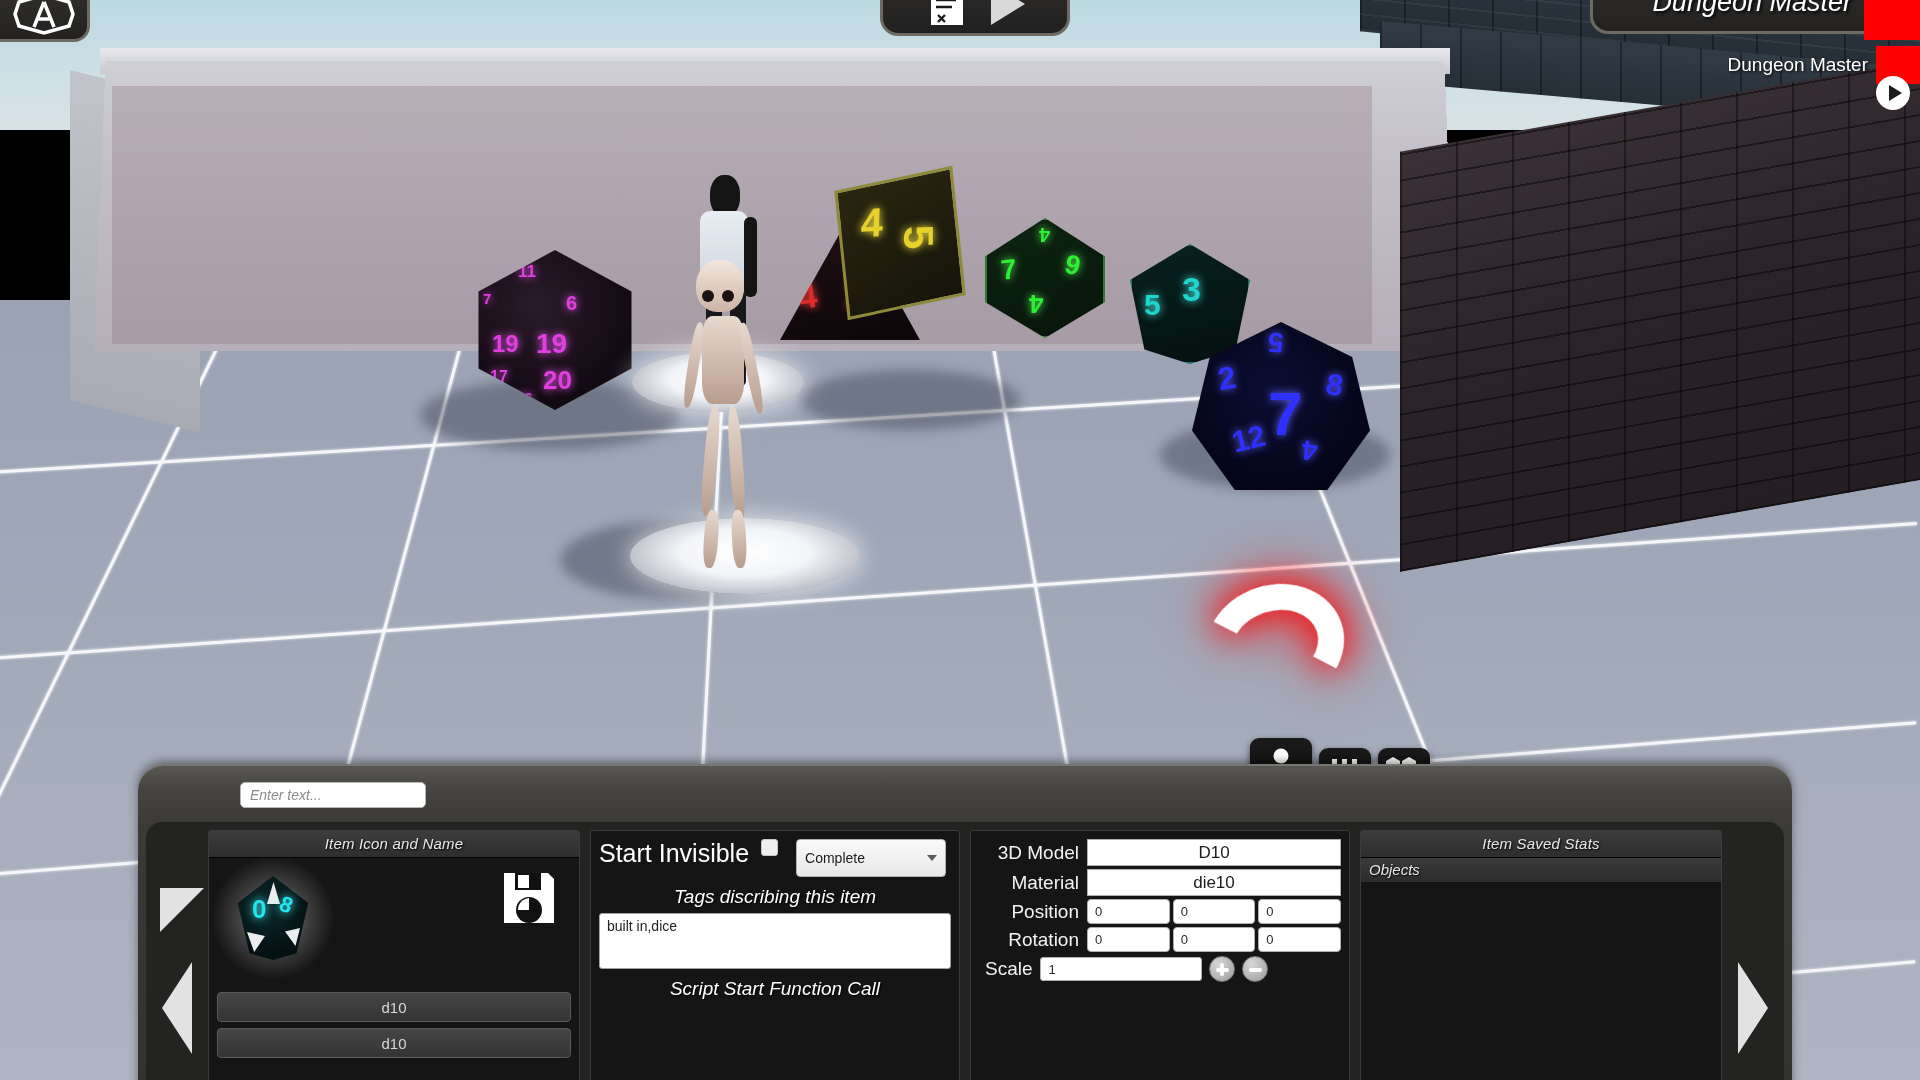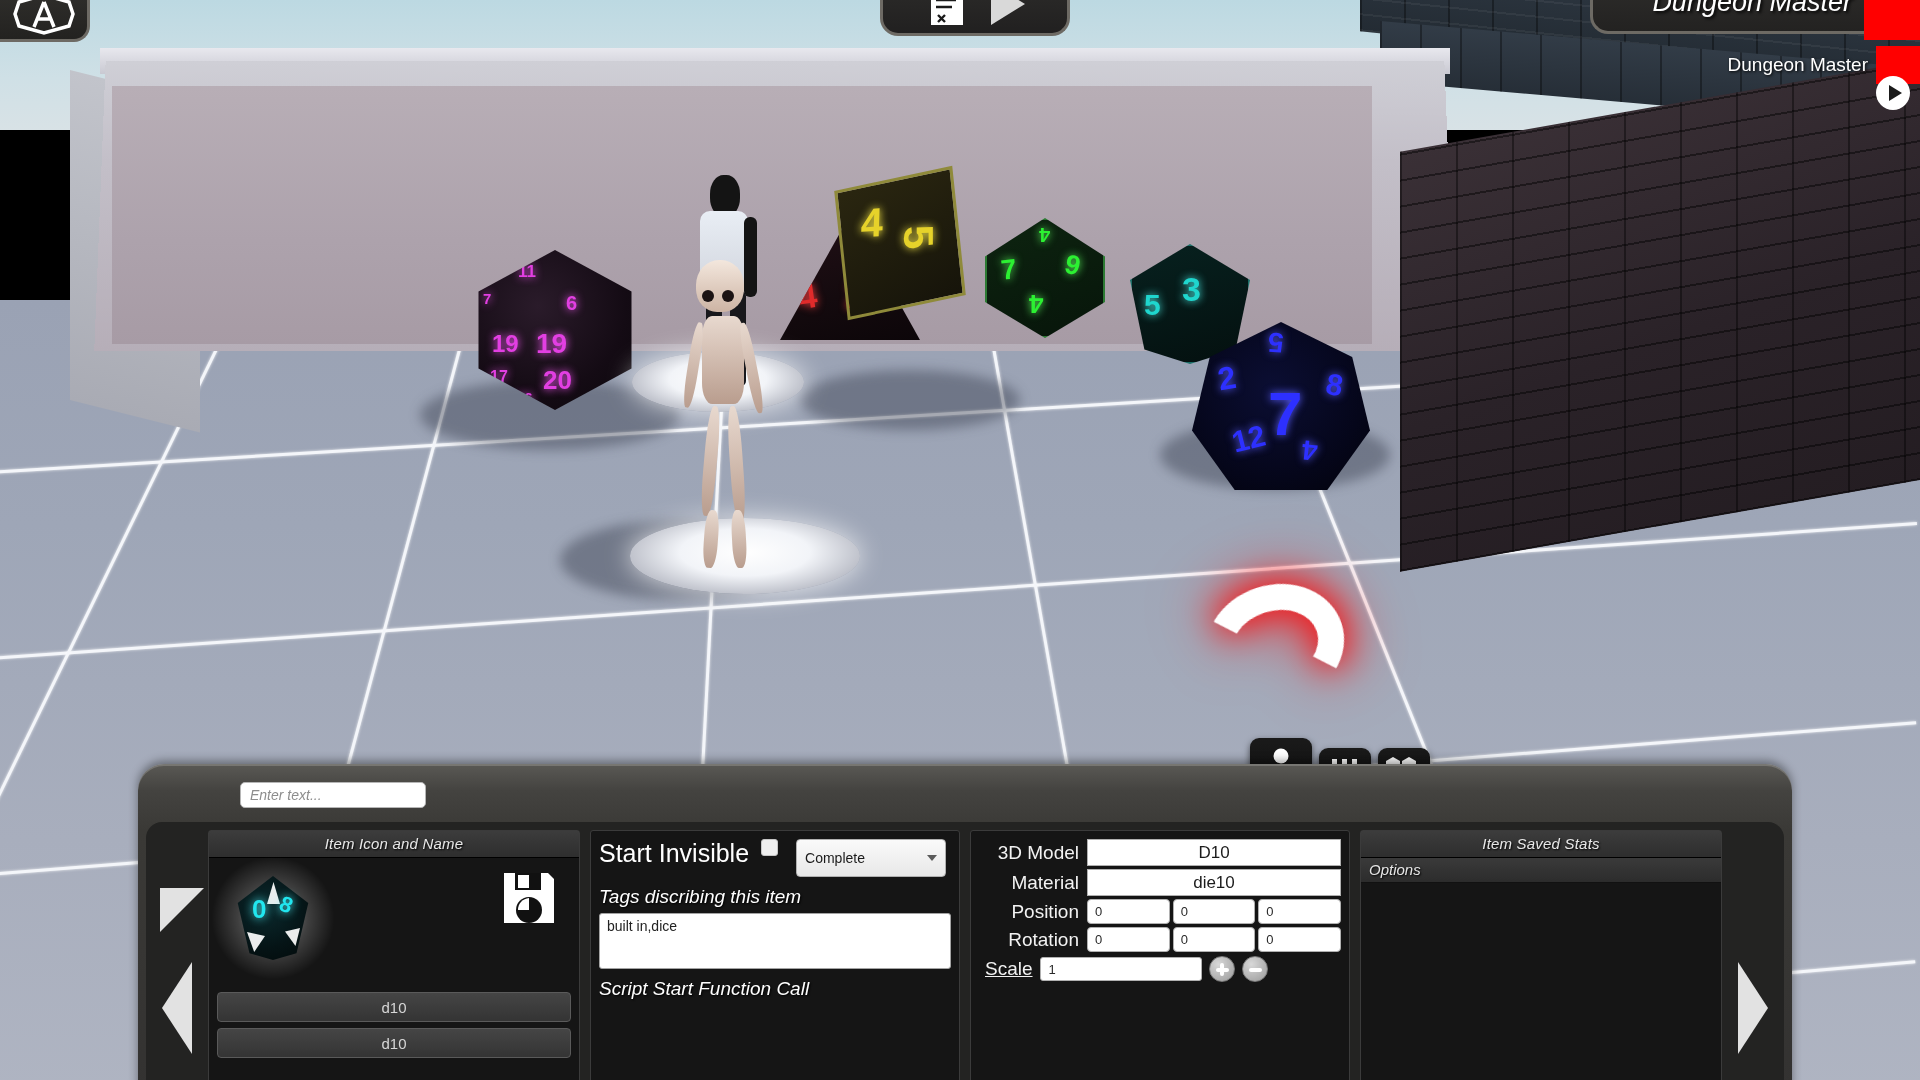--- a/index.html
+++ b/index.html
@@ -306,21 +306,21 @@
     padding: 0 8px; font-size: 14px; color: #1a1a1a;
   }
   .chev { width: 0; height: 0; border-left: 5px solid transparent; border-right: 5px solid transparent; border-top: 6px solid #5a5a5a; }
   .scale-row { justify-content: flex-end; gap: 10px; margin-top: 7px; }
   .scale-lbl { font-size: 18px; color: #f0f0f0; }
   .scale-inp {
     width: 110px; height: 24px; background: #fff; border: 1px solid #b6b6b6; border-radius: 3px;
     display: flex; align-items: center; padding-left: 10px; font-size: 15px; color: #222;
   }
   .sec-title {
-    text-align: left; font-style: italic; font-size: 19px; color: #fff;
+    text-align: center; font-style: italic; font-size: 19px; color: #fff;
     margin-top: 9px; text-shadow: 1px 1px 2px #000;
   }
   .tags-box {
     margin-top: 5px; height: 56px; background: #fff; border: 1px solid #a3a3a3; border-radius: 3px;
     font-size: 14px; color: #222; padding: 4px 7px;
   }
   .script-box {
     margin-top: 5px; height: 26px; background: #fff; border: 1px solid #b6b6b6; border-radius: 3px;
     display: flex; align-items: center; padding-left: 8px;
     font-style: italic; font-size: 14px; color: #9a9a9a;
@@ -334,21 +334,21 @@
     flex: 1; height: 27px; background: #fff; border: 1px solid #b0b0b0;
     display: flex; align-items: center; justify-content: center;
     font-size: 17px; color: #1c1c1c;
   }
   .go-3 { flex: 1; display: flex; gap: 3px; }
   .go-small {
     flex: 1; height: 25px; background: #fff; border: 1px solid #b0b0b0; border-radius: 4px;
     display: flex; align-items: center; padding-left: 7px; font-size: 13px; color: #2a2a2a;
   }
   .scale-go-row { display: flex; align-items: center; gap: 7px; margin-top: 4px; }
-  .scale-go-lbl { font-size: 19px; color: #f2f2f2; padding-left: 6px; text-decoration: underline; }
+  .scale-go-lbl { font-size: 19px; color: #f2f2f2; padding-left: 6px; }
   .scale-go-inp {
     width: 162px; height: 24px; background: #fff; border: 1px solid #b0b0b0; border-radius: 3px;
     display: flex; align-items: center; padding-left: 8px; font-size: 13px; color: #2a2a2a;
   }
   .circ-btn {
     width: 26px; height: 26px; border-radius: 50%;
     background: radial-gradient(circle at 35% 30%, #d8d8d8, #9a9a9a);
     border: 1px solid #7c7c7c; position: relative;
   }
   .circ-btn::before, .circ-btn::after {
@@ -617,21 +617,21 @@
                 <div class="scale-go-inp">1</div>
                 <div class="circ-btn plus"></div>
                 <div class="circ-btn"></div>
               </div>
             </div>
           </div>
         </div>
 
         <div class="col col-stats">
           <div class="col-hdr">Item Saved Stats</div>
-          <div class="colors-hdr">Options</div>
+          <div class="colors-hdr">Objects</div>
           <div class="col-body"></div>
         </div>
 
       </div>
     </div>
   </div>
 
 </div>
 
 </body></html>

